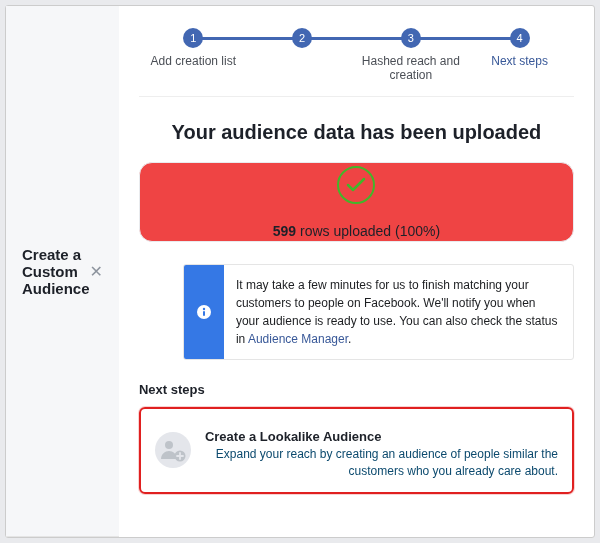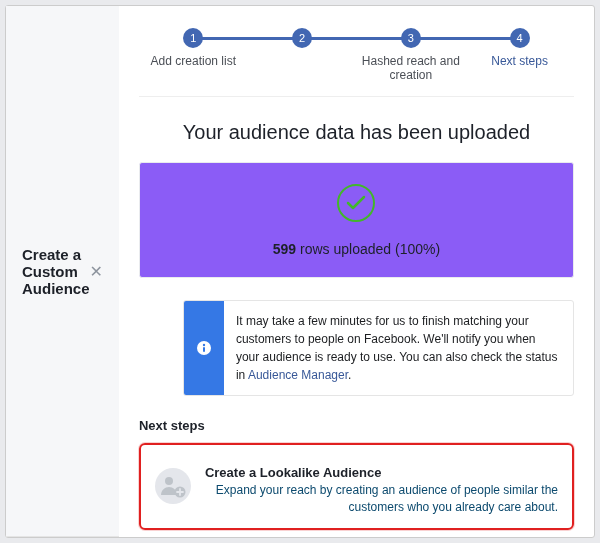--- a/index.html
+++ b/index.html
@@ -41,27 +41,27 @@
     margin: 0 auto 6px; position: relative; z-index: 2;
   }
   .bar {
     position: absolute; height: 3px; background: #4267b2;
     top: 9px; left: 12.5%; right: 12.5%; z-index: 1;
   }
   .sep { border: none; border-top: 1px solid #eee; margin: 14px 0 24px; }
 
   .title-main {
     text-align: center; font-size: 20px; color: #1d2129;
-    font-weight: normal; margin-bottom: 18px;
+    font-weight: bold; margin-bottom: 18px;
   }
   .status-box {
-    background: #8b5cf6;
+    background: #ef4444;
     border: 1px solid #e9ebee;
-    border-radius: 3px;
-    padding: 20px;
+    border-radius: 13px;
+    padding: 2px;
     text-align: center;
     margin-bottom: 22px;
   }
   .check-circle {
     width: 40px; height: 40px; margin: 0 auto 14px;
   }
   .status-text { font-size: 14px; color: #1d2129; }
   .status-text b { font-weight: bold; }
 
   .info {

